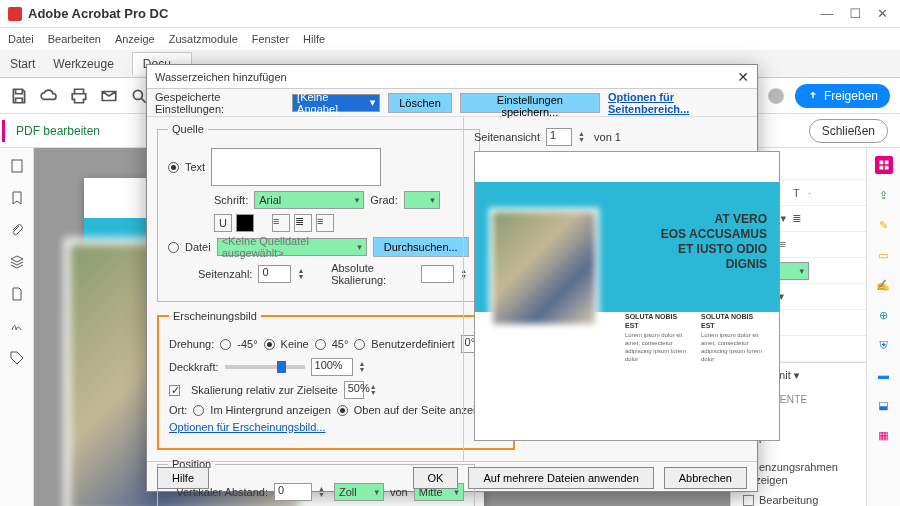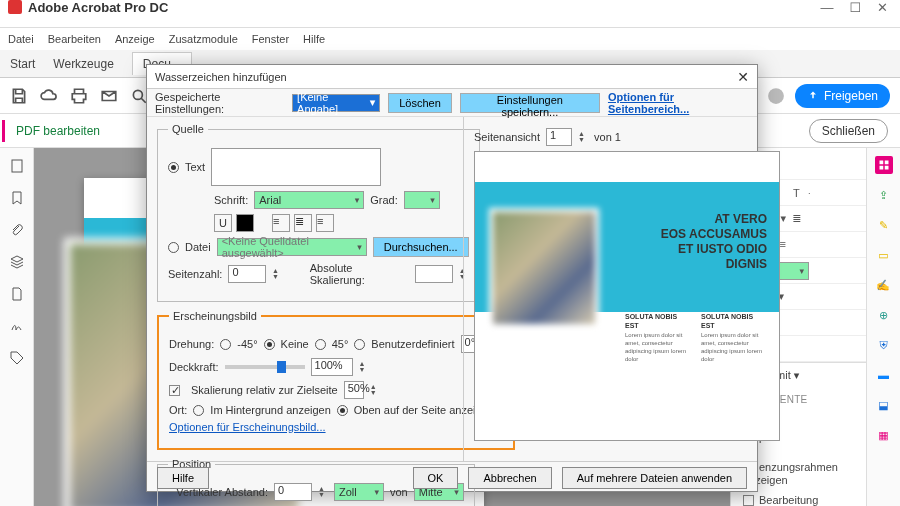--- a/index.html
+++ b/index.html
@@ -1,17 +1,17 @@
 <!DOCTYPE html>
 <html><head>
 <meta charset="utf-8">
 <style>
 * { box-sizing: border-box; margin: 0; padding: 0; font-family: "Segoe UI", Arial, sans-serif; }
 body { width: 900px; height: 506px; overflow: hidden; background: #fff; font-size: 11px; color: #333; position: relative; }
-.titlebar { height: 28px; display: flex; align-items: flex-start; padding: 0 8px; border-bottom: 1px solid #ddd; }
+.titlebar { height: 28px; display: flex; align-items: center; padding: 0 8px; border-bottom: 1px solid #ddd; }
 .titlebar .logo { width: 14px; height: 14px; background: #d33; margin-right: 6px; border-radius: 2px; }
 .titlebar .title { font-size: 13px; font-weight: 600; flex: 1; }
 .titlebar .winbtns { display: flex; gap: 16px; margin-right: 4px; }
 .titlebar .winbtns span { font-size: 13px; color: #666; cursor: pointer; }
 .menubar { height: 22px; display: flex; gap: 14px; padding: 0 8px; align-items: center; font-size: 11px; color: #444; }
 .tabbar { height: 28px; display: flex; align-items: center; padding: 0 10px; gap: 18px; border-bottom: 1px solid #ccc; background: #f4f4f4; }
 .tabbar span { font-size: 12px; color: #444; }
 .tabbar .tab-active { background: #fff; padding: 4px 10px; border-top: 1px solid #ccc; border-left: 1px solid #ccc; border-right: 1px solid #ccc; }
 .toprow { height: 36px; display: flex; align-items: center; padding: 0 10px; gap: 14px; border-bottom: 1px solid #ddd; justify-content: space-between; }
 .toprow .left { display: flex; gap: 12px; align-items: center; }
@@ -290,21 +290,21 @@
           <span class="swatch">≡</span>
         </div>
         <div class="row">
           <span class="radio"></span>
           <label>Datei</label>
           <span class="sel" style="flex:1;min-width:150px;color:#777">
               <span>&lt;Keine Quelldatei ausgewählt&gt;</span>
             </span>
           <button class="btn-sm">Durchsuchen...</button>
         </div>
-        <div class="row" style="">
+        <div class="row" style="margin-left:30px">
           <label>Seitenzahl:</label>
           <span class="num">0</span>
             <span class="spin">▲<br>▼</span>
           <span style="width:16px"></span>
           <label>Absolute Skalierung:</label>
           <span class="num"></span>
             <span class="spin">▲<br>▼</span>
         </div>
       </fieldset>
 
@@ -386,16 +386,16 @@
           <div class="c"><b>SOLUTA NOBIS EST</b><span>Lorem ipsum dolor sit amet, consectetur adipiscing ipsum lorem dolor</span></div>
           <div class="c"><b>SOLUTA NOBIS EST</b><span>Lorem ipsum dolor sit amet, consectetur adipiscing ipsum lorem dolor</span></div>
         </div>
       </div>
     </div>
   </div>
 
   <div class="dlg-footer">
     <button class="btn hilfe">Hilfe</button>
     <button class="btn">OK</button>
+    <button class="btn">Auf mehrere Dateien anwenden</button>
     <button class="btn">Abbrechen</button>
-    <button class="btn">Auf mehrere Dateien anwenden</button>
   </div>
 </div>
 
 </body></html>

